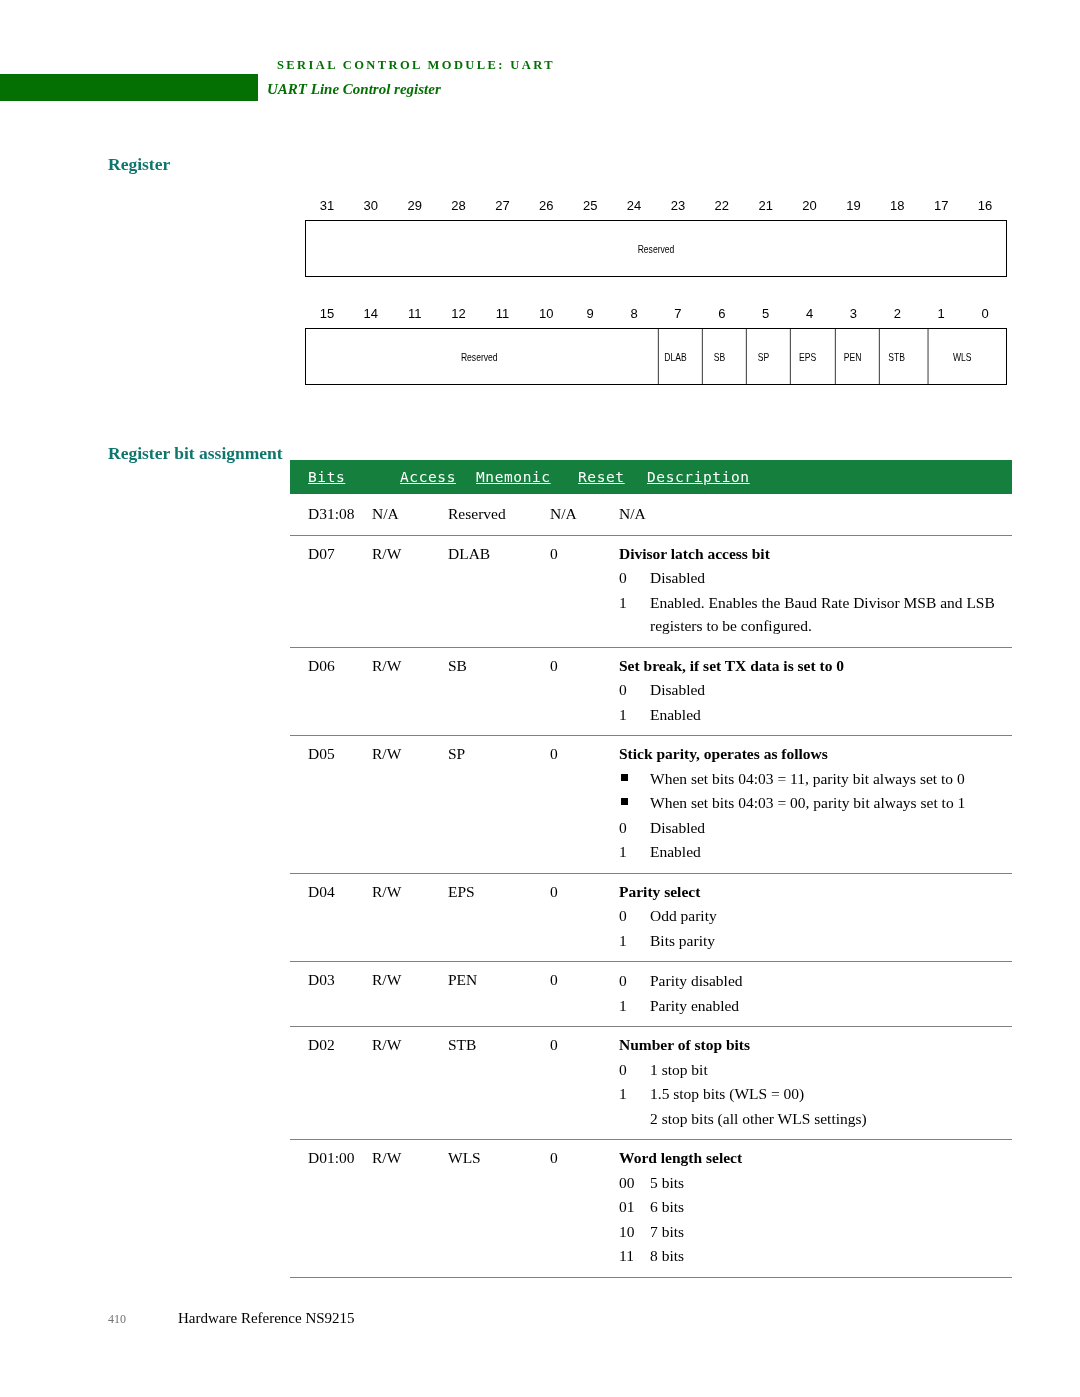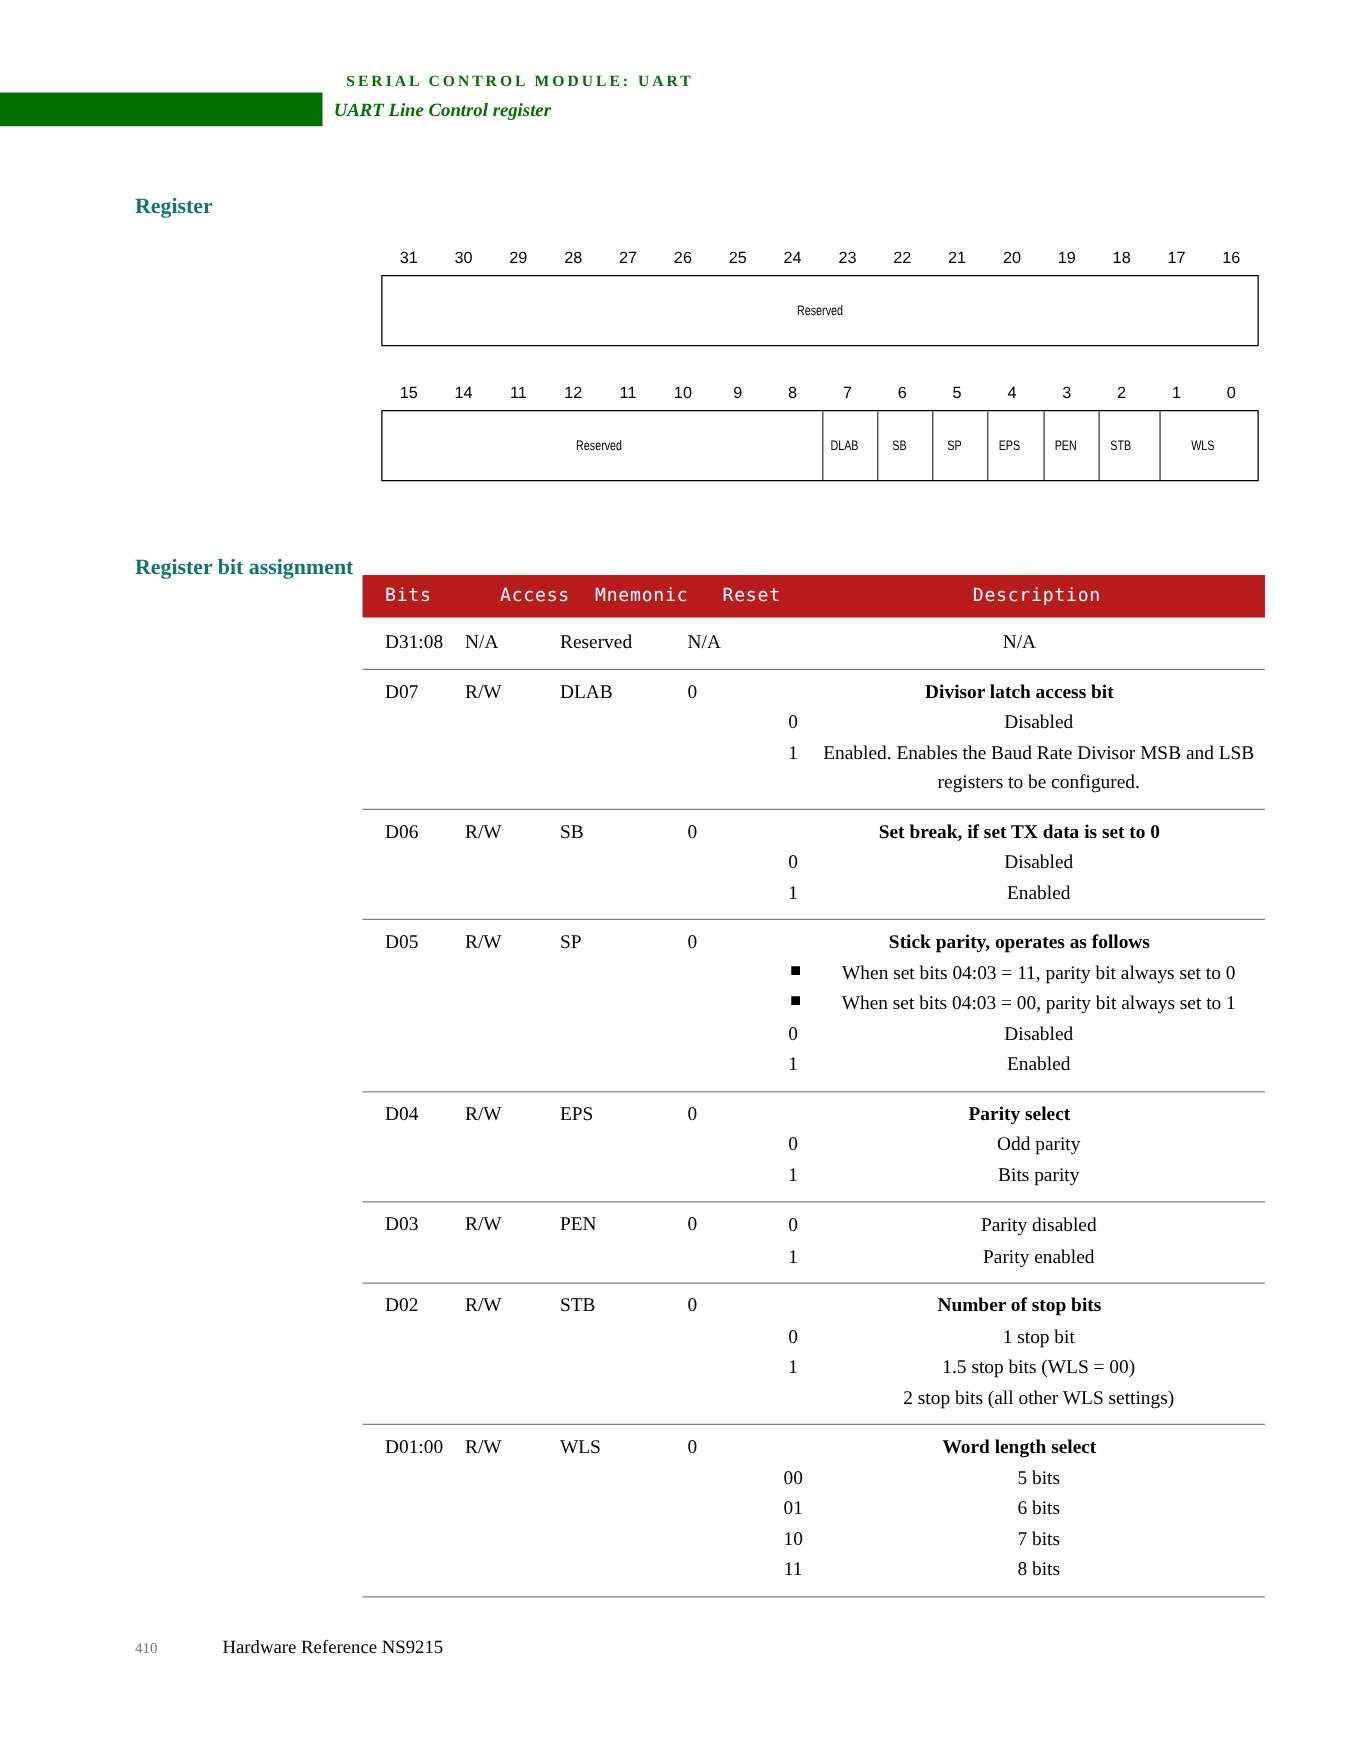--- a/index.html
+++ b/index.html
@@ -110,35 +110,36 @@
 
   
   .bittable {
     position: absolute;
     left: 290px;
     top: 460px;
     width: 722px;
   }
   .bt-head {
     display: flex;
-    background: #b91c1c;
+    background: #15803d;
     height: 34px;
     align-items: center;
     color: #ffffff;
     font-family: "DejaVu Sans Mono", monospace;
     font-size: 14.5px;
     letter-spacing: 0.6px;
+    text-decoration: underline;
   }
   .bt-head .c { padding-left: 0; }
 
   .c-bits   { width: 82px;  flex: 0 0 82px; }
   .c-acc    { width: 76px;  flex: 0 0 76px; }
   .c-mnem   { width: 102px; flex: 0 0 102px; }
   .c-reset  { width: 69px;  flex: 0 0 69px; }
-  .c-desc   { flex: 1 1 auto; text-align: center; }
+  .c-desc   { flex: 1 1 auto; }
 
   .bt-head .c-bits  { padding-left: 18px; box-sizing: border-box; }
   .bt-head .c-acc   { padding-left: 0px; margin-left: 28px; }
   .bt-row {
     display: flex;
     border-top: 1.6px solid #808080;
     padding-top: 6px;
     padding-bottom: 9px;
     font-size: 15.5px;
     line-height: 23.5px;

